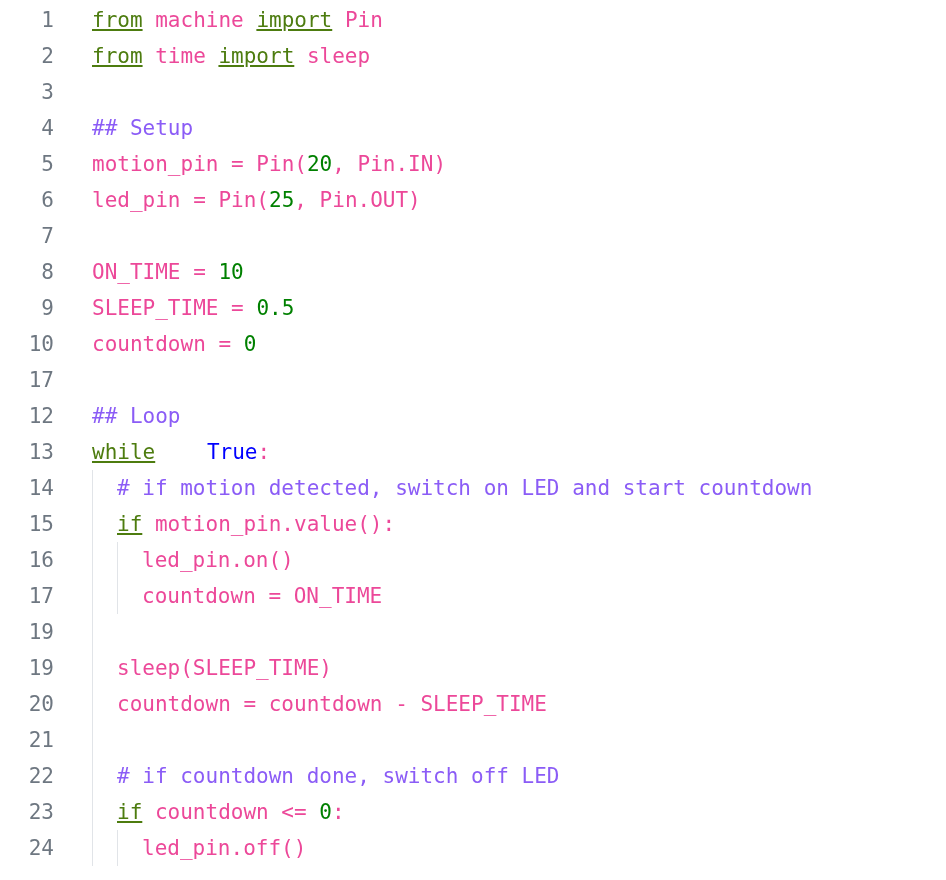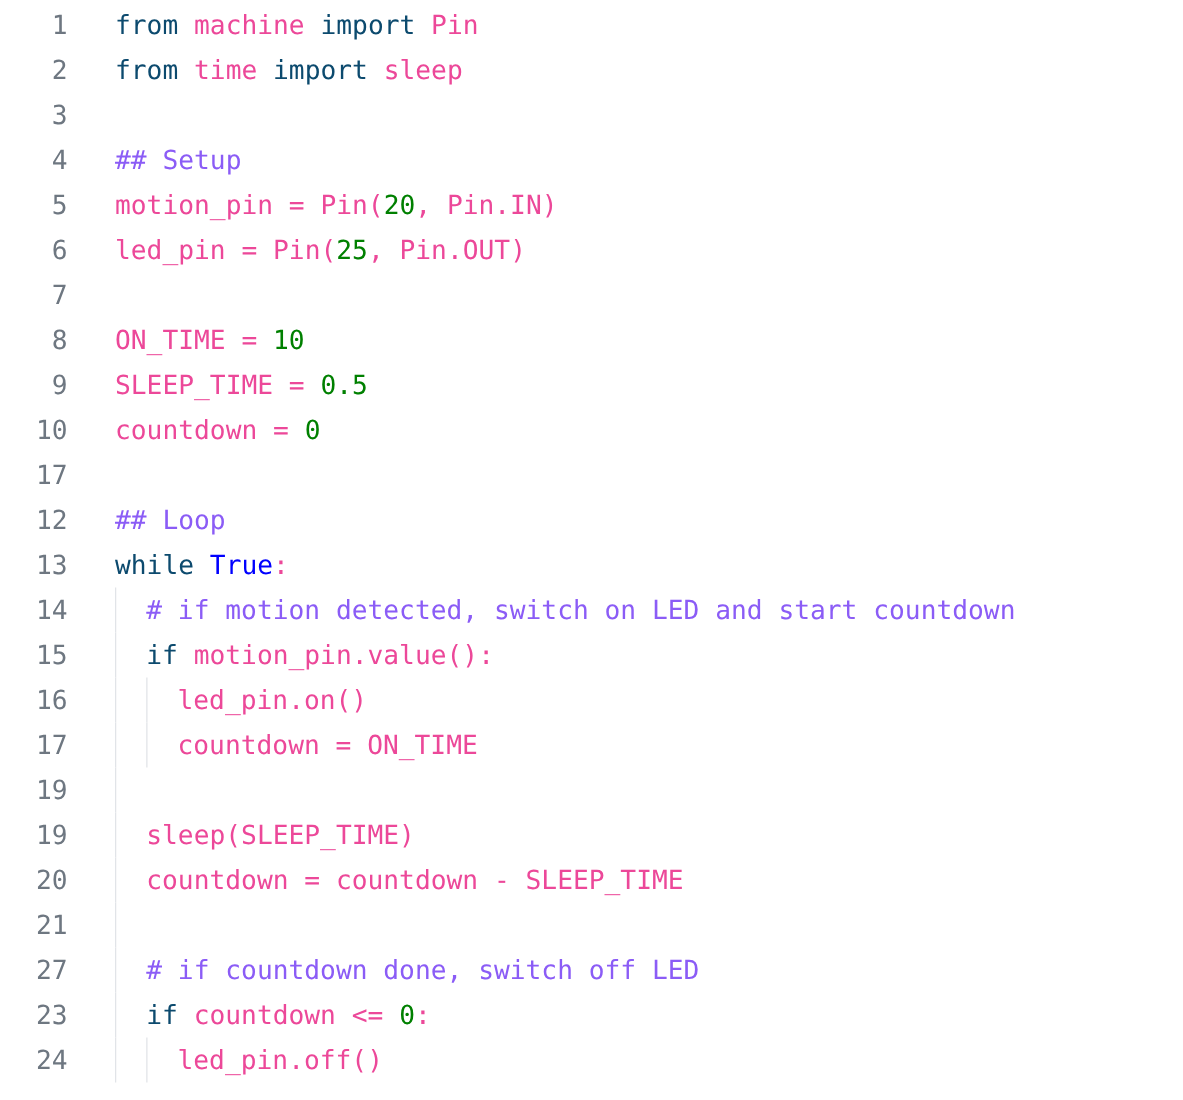--- a/index.html
+++ b/index.html
@@ -36,24 +36,24 @@
     position: relative;
   }
   .indent-guide {
     position: absolute;
     left: 0;
     top: 0;
     bottom: 0;
     width: 0;
     border-left: 1px solid #e1e4e8;
   }
-  .kw { color: #0c4a6e; }      
+  .kw { color: #4d7c0f; text-decoration: underline; }      
   .cm { color: #8b5cf6; }      
   .num { color: #008000; }     
-  .bc { color: #0000ff; }      
+  .bc { color: #0000ff; margin-left: 39px; }      
   .plain { color: #ec4899; }
 </style>
 </head>
 <body>
 
 <div class="editor">
   <div class="gutter" id="gutter">
       <div class="ln">1</div>
       <div class="ln">2</div>
       <div class="ln">3</div>
@@ -68,18 +68,18 @@
       <div class="ln">12</div>
       <div class="ln">13</div>
       <div class="ln">14</div>
       <div class="ln">15</div>
       <div class="ln">16</div>
       <div class="ln">17</div>
       <div class="ln">19</div>
       <div class="ln">19</div>
       <div class="ln">20</div>
       <div class="ln">21</div>
-      <div class="ln">27</div>
+      <div class="ln">22</div>
       <div class="ln">23</div>
       <div class="ln">24</div>
     </div>
   <div class="code" id="code"><div class="line" style="padding-left: 0px;"><span class="kw">from</span><span class="plain"> machine </span><span class="kw">import</span><span class="plain"> Pin</span></div><div class="line" style="padding-left: 0px;"><span class="kw">from</span><span class="plain"> time </span><span class="kw">import</span><span class="plain"> sleep</span></div><div class="line" style="padding-left: 0px;"></div><div class="line" style="padding-left: 0px;"><span class="cm">## Setup</span></div><div class="line" style="padding-left: 0px;"><span class="plain">motion_pin = Pin(</span><span class="num">20</span><span class="plain">, Pin.IN)</span></div><div class="line" style="padding-left: 0px;"><span class="plain">led_pin = Pin(</span><span class="num">25</span><span class="plain">, Pin.OUT)</span></div><div class="line" style="padding-left: 0px;"></div><div class="line" style="padding-left: 0px;"><span class="plain">ON_TIME = </span><span class="num">10</span></div><div class="line" style="padding-left: 0px;"><span class="plain">SLEEP_TIME = </span><span class="num">0.5</span></div><div class="line" style="padding-left: 0px;"><span class="plain">countdown = </span><span class="num">0</span></div><div class="line" style="padding-left: 0px;"></div><div class="line" style="padding-left: 0px;"><span class="cm">## Loop</span></div><div class="line" style="padding-left: 0px;"><span class="kw">while</span><span class="plain"> </span><span class="bc">True</span><span class="plain">:</span></div><div class="line" style="padding-left: 25px;"><span class="indent-guide" style="left: 0px;"></span><span class="cm"># if motion detected, switch on LED and start countdown</span></div><div class="line" style="padding-left: 25px;"><span class="indent-guide" style="left: 0px;"></span><span class="kw">if</span><span class="plain"> motion_pin.value():</span></div><div class="line" style="padding-left: 50px;"><span class="indent-guide" style="left: 0px;"></span><span class="indent-guide" style="left: 25px;"></span><span class="plain">led_pin.on()</span></div><div class="line" style="padding-left: 50px;"><span class="indent-guide" style="left: 0px;"></span><span class="indent-guide" style="left: 25px;"></span><span class="plain">countdown = ON_TIME</span></div><div class="line" style="padding-left: 25px;"><span class="indent-guide" style="left: 0px;"></span></div><div class="line" style="padding-left: 25px;"><span class="indent-guide" style="left: 0px;"></span><span class="plain">sleep(SLEEP_TIME)</span></div><div class="line" style="padding-left: 25px;"><span class="indent-guide" style="left: 0px;"></span><span class="plain">countdown = countdown - SLEEP_TIME</span></div><div class="line" style="padding-left: 25px;"><span class="indent-guide" style="left: 0px;"></span></div><div class="line" style="padding-left: 25px;"><span class="indent-guide" style="left: 0px;"></span><span class="cm"># if countdown done, switch off LED</span></div><div class="line" style="padding-left: 25px;"><span class="indent-guide" style="left: 0px;"></span><span class="kw">if</span><span class="plain"> countdown &lt;= </span><span class="num">0</span><span class="plain">:</span></div><div class="line" style="padding-left: 50px;"><span class="indent-guide" style="left: 0px;"></span><span class="indent-guide" style="left: 25px;"></span><span class="plain">led_pin.off()</span></div></div>
 </div>
 
 </body></html>

